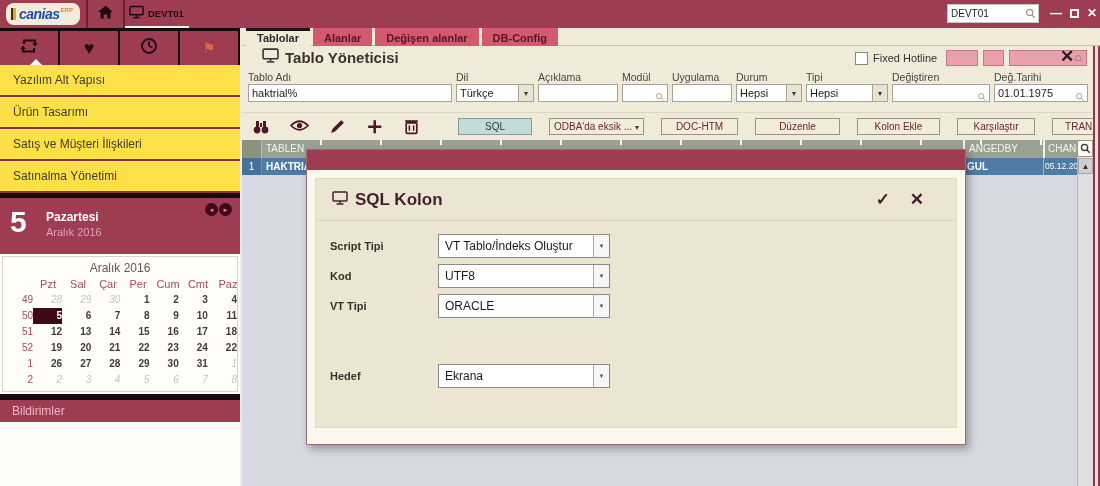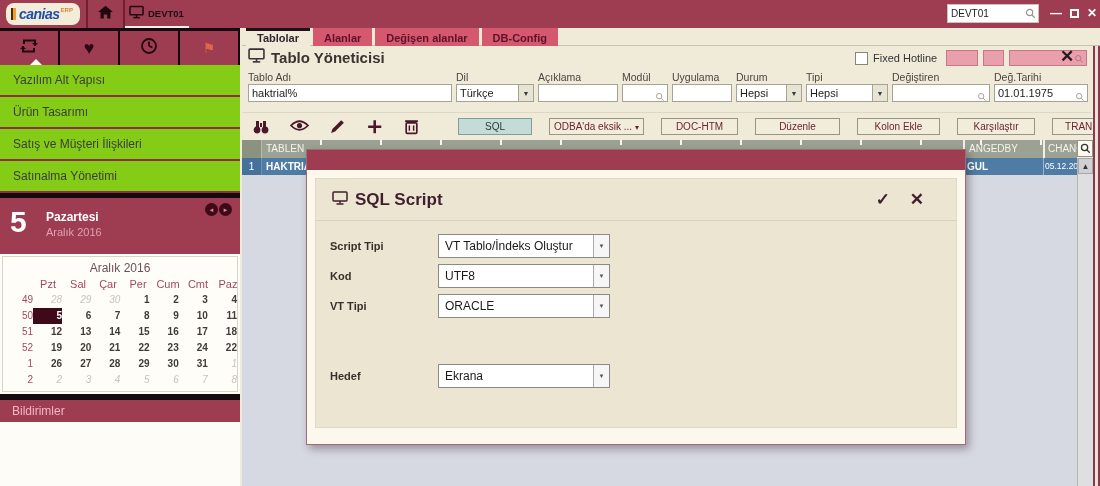--- a/index.html
+++ b/index.html
@@ -21,21 +21,21 @@
   .winbtn{position:absolute;top:5px;width:16px;height:16px;color:#fff;font-size:12px;font-weight:bold;display:flex;align-items:center;justify-content:center;cursor:pointer;}
   .maxglyph{width:9px;height:9px;border:2px solid #fff;}
 
   
   .sidebar{position:absolute;left:0;top:28px;width:240px;height:458px;background:#fdfcf6;}
   .sb-blackbar{height:3px;background:#150a10;}
   .sb-icons{position:relative;height:34px;background:#9e3c52;display:flex;}
   .sb-icosec{width:70px;height:34px;display:flex;align-items:center;justify-content:center;border-right:2px solid #150a10;cursor:pointer;}
   .sb-icosec:last-child{border-right:0;width:28px;}
   .notch{position:absolute;left:30px;bottom:0;width:0;height:0;border-left:6px solid transparent;border-right:6px solid transparent;border-bottom:6px solid #fdfcf6;}
-  .menu{background:#84cc16;}
+  .menu{background:#fde047;}
   .menu-item{height:32px;line-height:31px;padding-left:13px;font-size:12px;color:#3c3c3c;border-bottom:2px solid #8c3048;cursor:pointer;}
   .sb-blackbar2{height:5px;background:#150a10;}
   .datehead{position:relative;height:56px;background:#9e3c52;color:#fff;}
   .date-day{position:absolute;left:10px;top:7px;font-size:30px;font-weight:bold;}
   .date-weekday{position:absolute;left:46px;top:12px;font-size:12px;font-weight:bold;}
   .date-monthyear{position:absolute;left:46px;top:28px;font-size:11px;color:#dfa3b2;}
   .cal-nav{position:absolute;right:8px;top:5px;display:flex;gap:1px;}
   .cal-nav span{width:13px;height:13px;border-radius:50%;background:#40091a;color:#e08a98;font-size:6px;display:flex;align-items:center;justify-content:center;cursor:pointer;}
   .calendar{margin:2px;background:#fefdf8;border:1px solid #d8d4c6;height:136px;padding-top:4px;}
   .cal-title{text-align:center;font-size:12px;color:#6b5158;margin-bottom:3px;}
@@ -48,21 +48,21 @@
   .sb-blackbar3{height:6px;background:#150a10;}
   .notif{height:22px;background:#9e3c52;color:#f0b8c4;font-size:12px;line-height:22px;padding-left:12px;}
   .notif-body{height:60px;background:#fdfcf6;}
 
   
   .main{position:absolute;left:242px;top:28px;width:858px;height:458px;background:#f0ebd9;}
   .tabrow{position:absolute;left:0;top:0;right:0;height:18px;display:flex;gap:3px;padding-left:4px;border-bottom:1px solid #c6c2b2;}
   .tab{height:18px;line-height:15px;padding:0 11px;font-size:11px;font-weight:bold;background:#d4586e;color:#5c1228;border-top:3px solid transparent;cursor:pointer;}
   .tab.active{background:#f0ebd9;color:#33232b;border-top:3px solid #201018;}
   .titlerow{position:absolute;left:0;top:18px;right:0;height:24px;}
-  .page-title{position:absolute;left:6px;top:2px;display:flex;align-items:center;gap:6px;font-size:15px;font-weight:bold;color:#3a3330;}
+  .page-title{position:absolute;left:20px;top:2px;display:flex;align-items:center;gap:6px;font-size:15px;font-weight:bold;color:#3a3330;}
   .hotline{position:absolute;left:613px;top:4px;display:flex;align-items:center;gap:5px;}
   .cb{width:13px;height:13px;background:#fff;border:1px solid #8a8578;cursor:pointer;}
   .hotline-label{font-size:11px;color:#333;}
   .pinkbox{background:#e9a0ac;border:1px solid #c47888;height:16px;}
   .pb1{width:32px;margin-left:4px;} .pb2{width:21px;} .pb3{width:78px;position:relative;}
   .pb3 svg{position:absolute;right:2px;top:3px;}
   .main-close{position:absolute;left:818px;top:0px;font-size:17px;font-weight:bold;color:#2a1a20;cursor:pointer;}
 
   .filters{position:absolute;left:0;top:42px;right:0;height:42px;display:flex;gap:4px;padding-left:6px;}
   .filter{display:flex;flex-direction:column;}
@@ -480,21 +480,21 @@
 
   <div class="dialog">
     <div class="dlg-titlebar"></div>
     <div class="dlg-panel">
       <div class="dlg-head">
         <span><svg width="16" height="14" viewBox="0 0 16 14">
               <rect x="1" y="1" width="14" height="9" rx="1" fill="none" stroke="#3f1f2d" stroke-width="1.5"></rect>
               <line x1="8" y1="10" x2="8" y2="12.5" stroke="#3f1f2d" stroke-width="1.5"></line>
               <line x1="4.5" y1="13" x2="11.5" y2="13" stroke="#3f1f2d" stroke-width="1.5"></line>
             </svg></span>
-        <span class="dlg-title">SQL Script</span>
+        <span class="dlg-title">SQL Kolon</span>
         <span class="dlg-ok">✓</span>
         <span class="dlg-x">✕</span>
       </div>
       <div>
 
       <div class="drow">
             <div class="dlabel">Script Tipi</div>
             <div class="dsel">
               <span class="dval">VT Tablo/İndeks Oluştur</span>
               <span class="darrow">▼</span>

